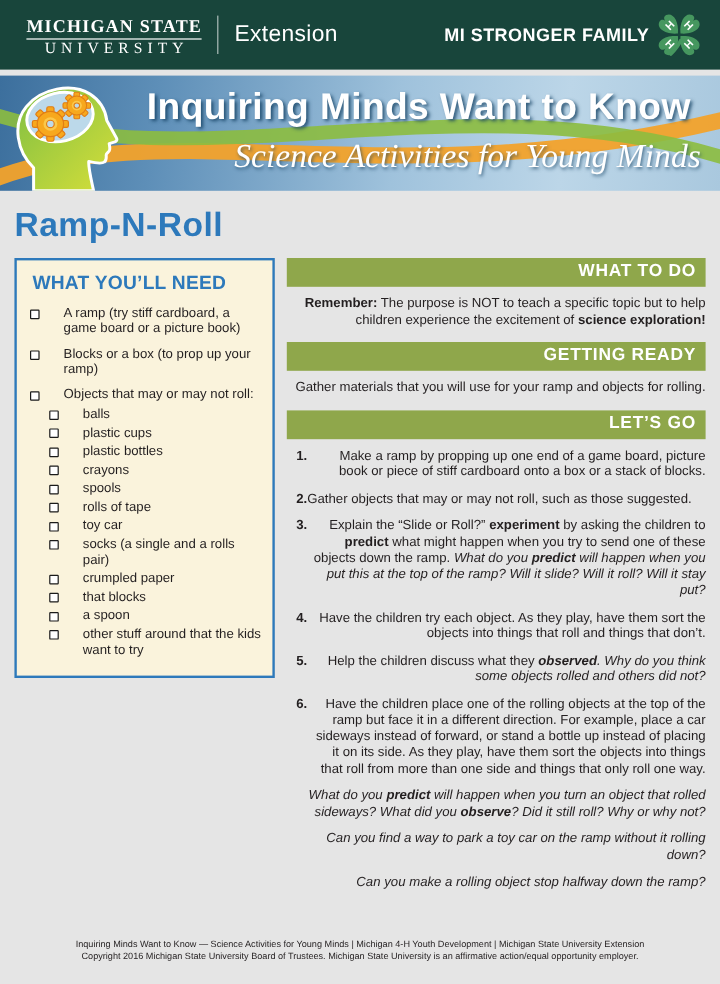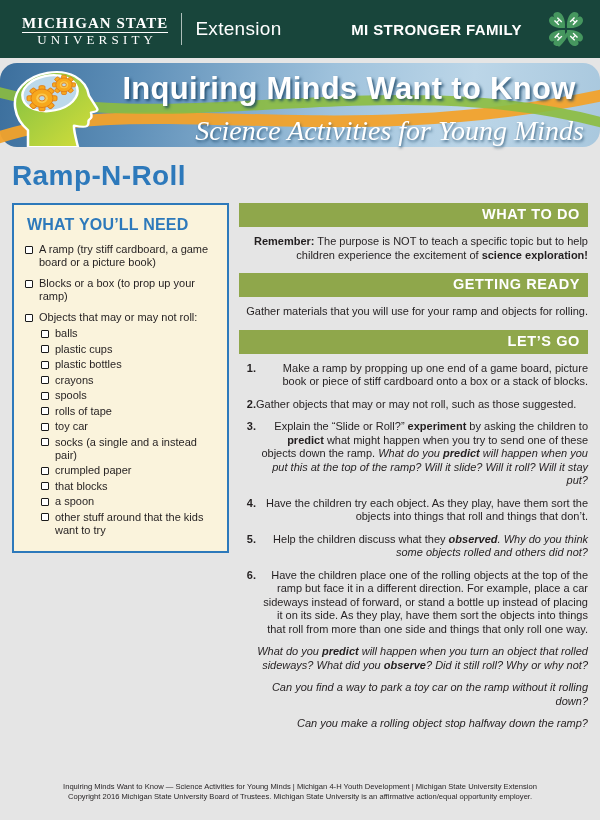--- a/index.html
+++ b/index.html
@@ -7,47 +7,47 @@
         font-family:"Liberation Sans", sans-serif;color:#231f20;}
 
   
   .topbar{height:58px;background:#18453B;display:flex;align-items:center;padding:0 10px 0 22px;box-sizing:border-box;}
   .wordmark{display:flex;flex-direction:column;align-items:center;color:#fff;}
   .wm-line1{font-family:"Liberation Serif",serif;font-weight:700;font-size:15px;letter-spacing:1px;
             border-bottom:1.5px solid #fff;padding-bottom:1px;line-height:16px;}
   .wm-line2{font-family:"Liberation Serif",serif;font-size:13px;letter-spacing:4.2px;margin-top:2px;line-height:9px;text-indent:4px;}
   .vdiv{width:1px;height:32px;background:rgba(255,255,255,.65);margin:0 13px;}
   .ext-label{color:#fff;font-size:19px;font-weight:400;letter-spacing:.3px;}
-  .top-right{margin-left:auto;display:flex;align-items:center;gap:20px;}
+  .top-right{margin-left:auto;display:flex;align-items:center;gap:1px;}
   .msf{color:#fff;font-size:15px;font-weight:800;letter-spacing:.4px;}
   .clover{width:48px;height:48px;}
 
   
-  .banner{position:relative;height:84px;margin-top:5px;
-          background:linear-gradient(97deg,#3C6F9D 0%,#5E8FB8 22%,#9FC2DC 55%,#BCD6E8 78%,#A9C8DE 100%);border-radius:17px;}
+  .banner{position:relative;height:96px;margin-top:5px;
+          background:linear-gradient(97deg,#3C6F9D 0%,#5E8FB8 22%,#9FC2DC 55%,#BCD6E8 78%,#A9C8DE 100%);}
   .banner svg.art{position:absolute;inset:0;width:100%;height:100%;}
   .banner-title{position:absolute;top:8px;left:112px;right:14px;text-align:center;
                 color:#fff;font-size:31px;font-weight:bold;letter-spacing:.3px;
                 text-shadow:2px 2px 3px rgba(18,62,96,.8);white-space:nowrap;}
   .banner-subtitle{position:absolute;top:52px;left:112px;right:16px;text-align:right;
                    font-family:"Liberation Serif",serif;font-style:italic;color:#fff;font-size:28px;
                    text-shadow:1px 2px 3px rgba(18,62,96,.7);white-space:nowrap;}
 
   
   .page-title{margin:13px 0 11px 12px;color:#2D79BB;font-size:28px;font-weight:bold;letter-spacing:.4px;}
 
   
   .cols{display:flex;padding:0 12px;gap:10px;box-sizing:border-box;}
   .left{width:217px;flex-shrink:0;}
   .right{flex:1;min-width:0;text-align:right;}
 
   
   .need-box{border:2px solid #2D79BB;background:#FAF3DC;padding:9px 8px 12px 11px;box-sizing:border-box;}
   .need-title{color:#2D79BB;font-weight:bold;font-size:16px;letter-spacing:.2px;margin:2px 0 9px 2px;}
-  .need-row{display:flex;gap:6px;font-size:11px;line-height:13px;margin-bottom:8px;}
+  .need-row{display:flex;gap:20px;font-size:11px;line-height:13px;margin-bottom:8px;}
   .need-row.sub{margin-left:16px;margin-bottom:2.5px;}
   .cb{width:6px;height:6px;border:1.2px solid #1a1a1a;border-radius:1px;flex-shrink:0;margin-top:2.5px;background:#fff;}
 
   
   .bar{background:#8FA74B;color:#fff;font-weight:bold;font-size:14.5px;letter-spacing:.6px;
        padding:3px 8px 5px 8px;margin-bottom:8px;}
   .para{font-size:11px;line-height:13.5px;margin:0 0 11px 0;}
   .step{display:flex;font-size:11px;line-height:13.5px;margin-bottom:9px;}
   .step-num{width:17px;flex-shrink:0;font-weight:bold;}
   .follow{font-size:11px;line-height:13.5px;margin:0 0 9px 17px;}
@@ -187,21 +187,21 @@
         <div class="need-row sub">
           <span class="cb"></span>
           <span>rolls of tape</span>
         </div>
         <div class="need-row sub">
           <span class="cb"></span>
           <span>toy car</span>
         </div>
         <div class="need-row sub">
           <span class="cb"></span>
-          <span>socks (a single and a instead pair)</span>
+          <span>socks (a single and a rolls pair)</span>
         </div>
         <div class="need-row sub">
           <span class="cb"></span>
           <span>crumpled paper</span>
         </div>
         <div class="need-row sub">
           <span class="cb"></span>
           <span>that blocks</span>
         </div>
         <div class="need-row sub">

